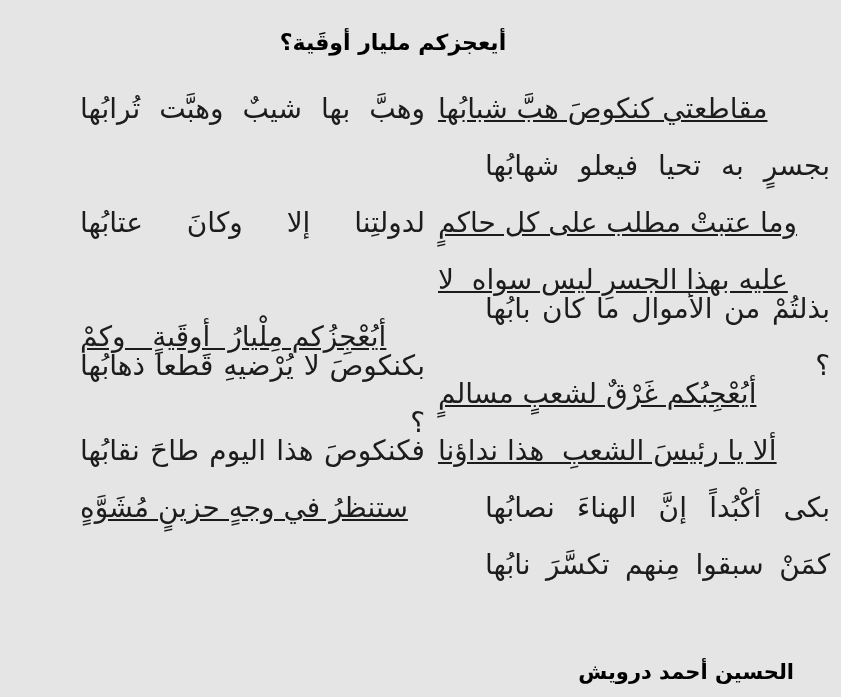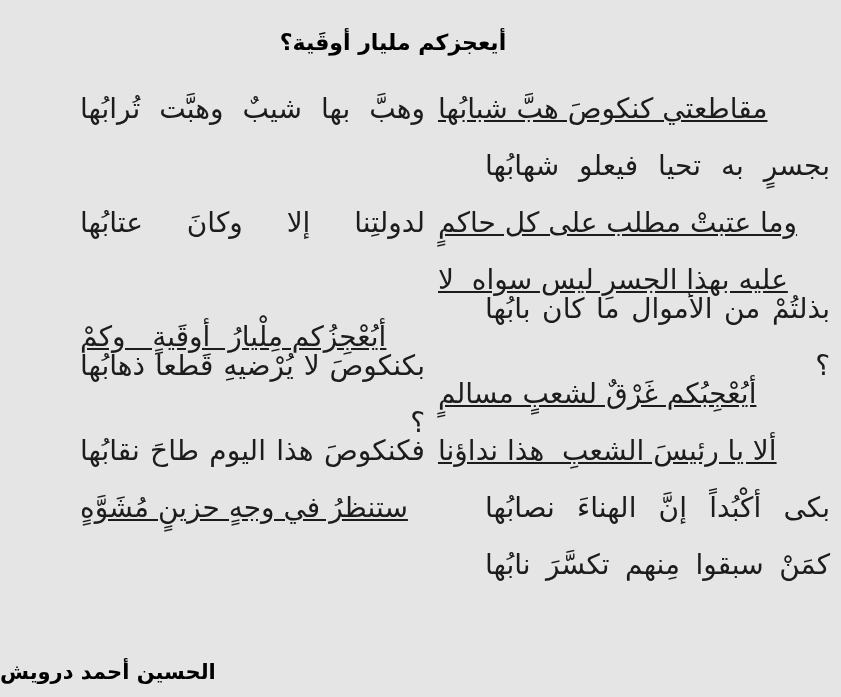--- a/index.html
+++ b/index.html
@@ -57,23 +57,23 @@
   }
   .hemi.second {
     width: 345px;
     text-align: justify;
     text-align-last: justify;
     -moz-text-align-last: justify;
   }
   .author {
     position: absolute;
     top: 657px;
-    left: 0;
+    left: 8px;
     width: 786px;
-    text-align: left;
+    text-align: right;
     font-size: 21px;
     line-height: 30px;
     font-weight: bold;
     color: #000000;
   }
 </style>
 </head>
 <body>
 
 <div class="page">

